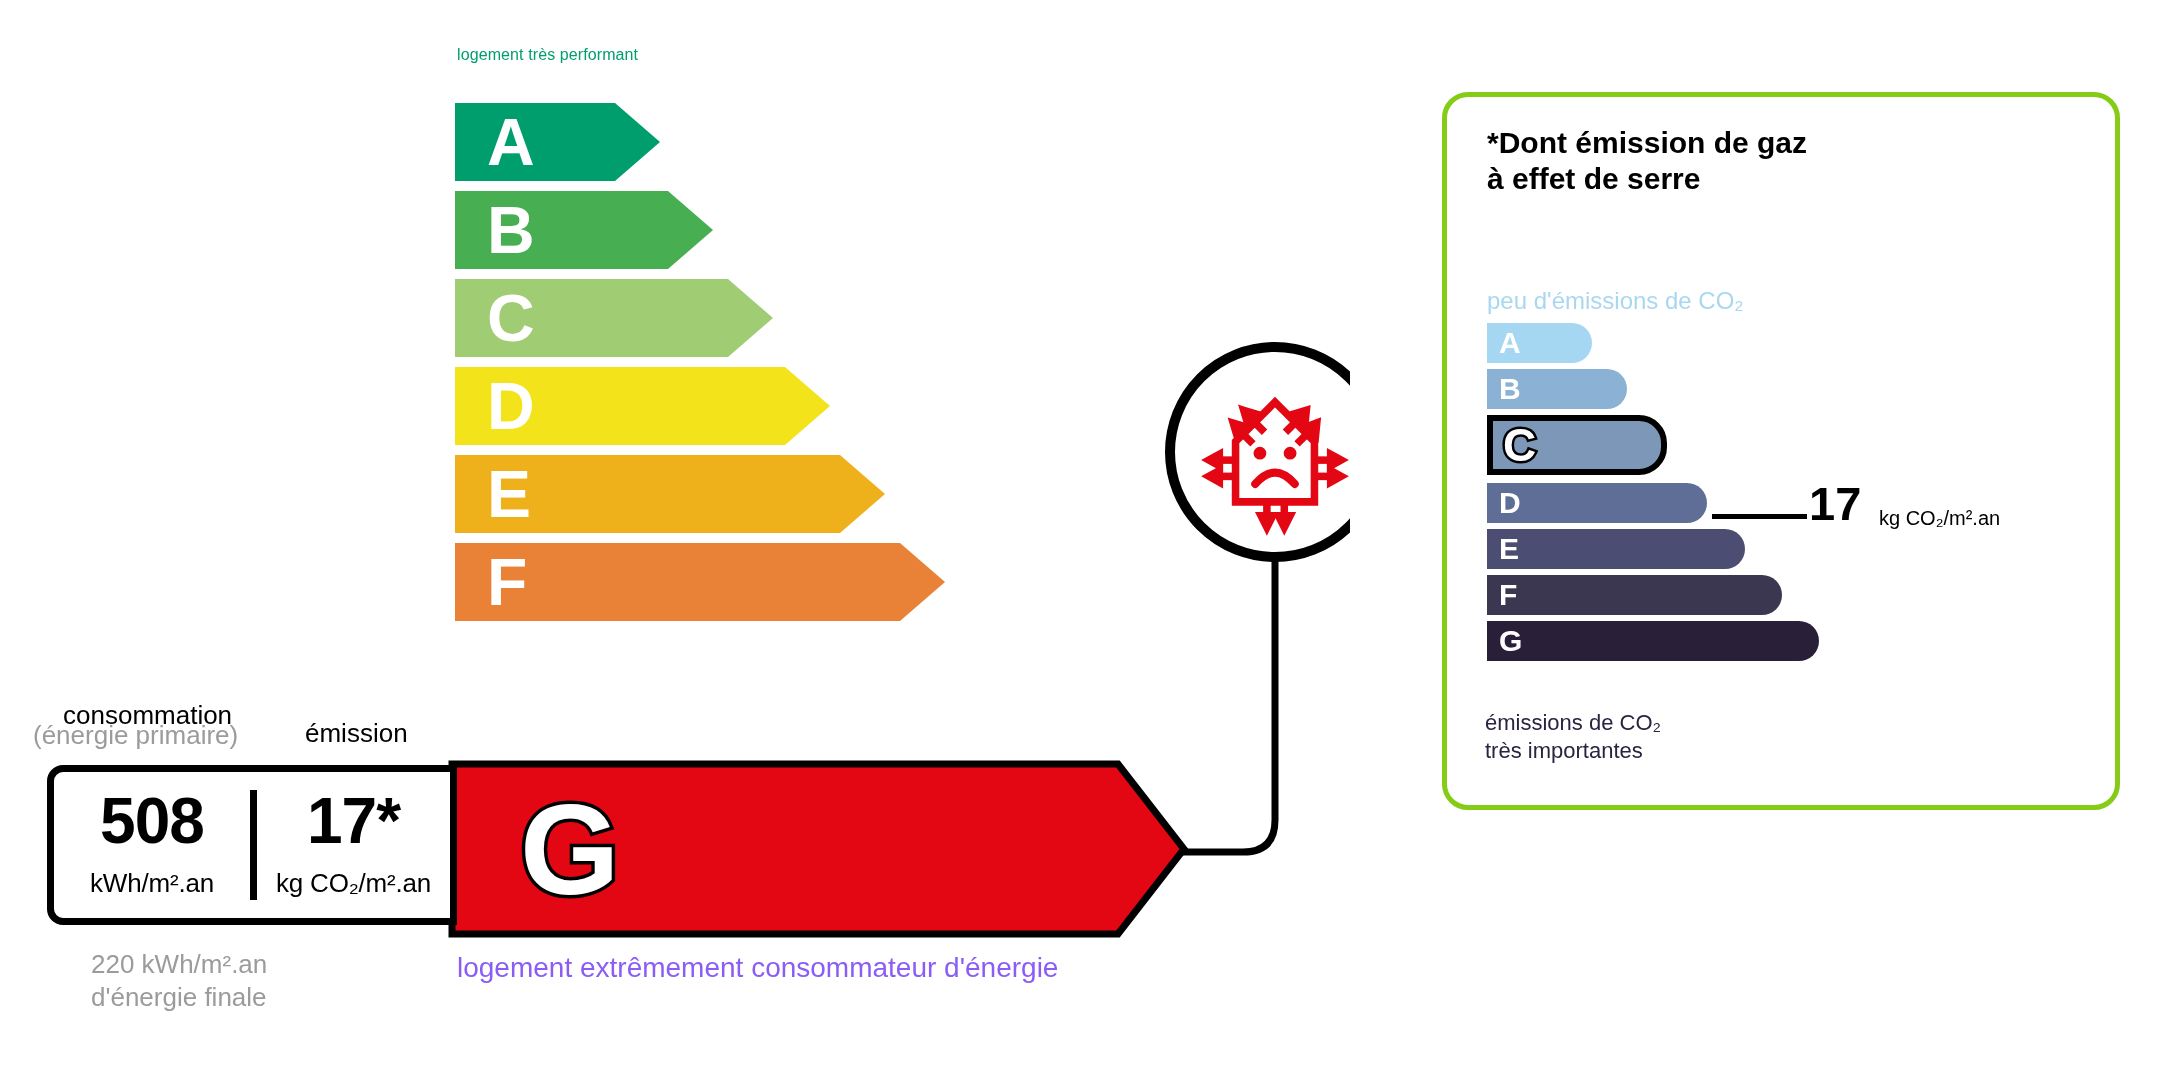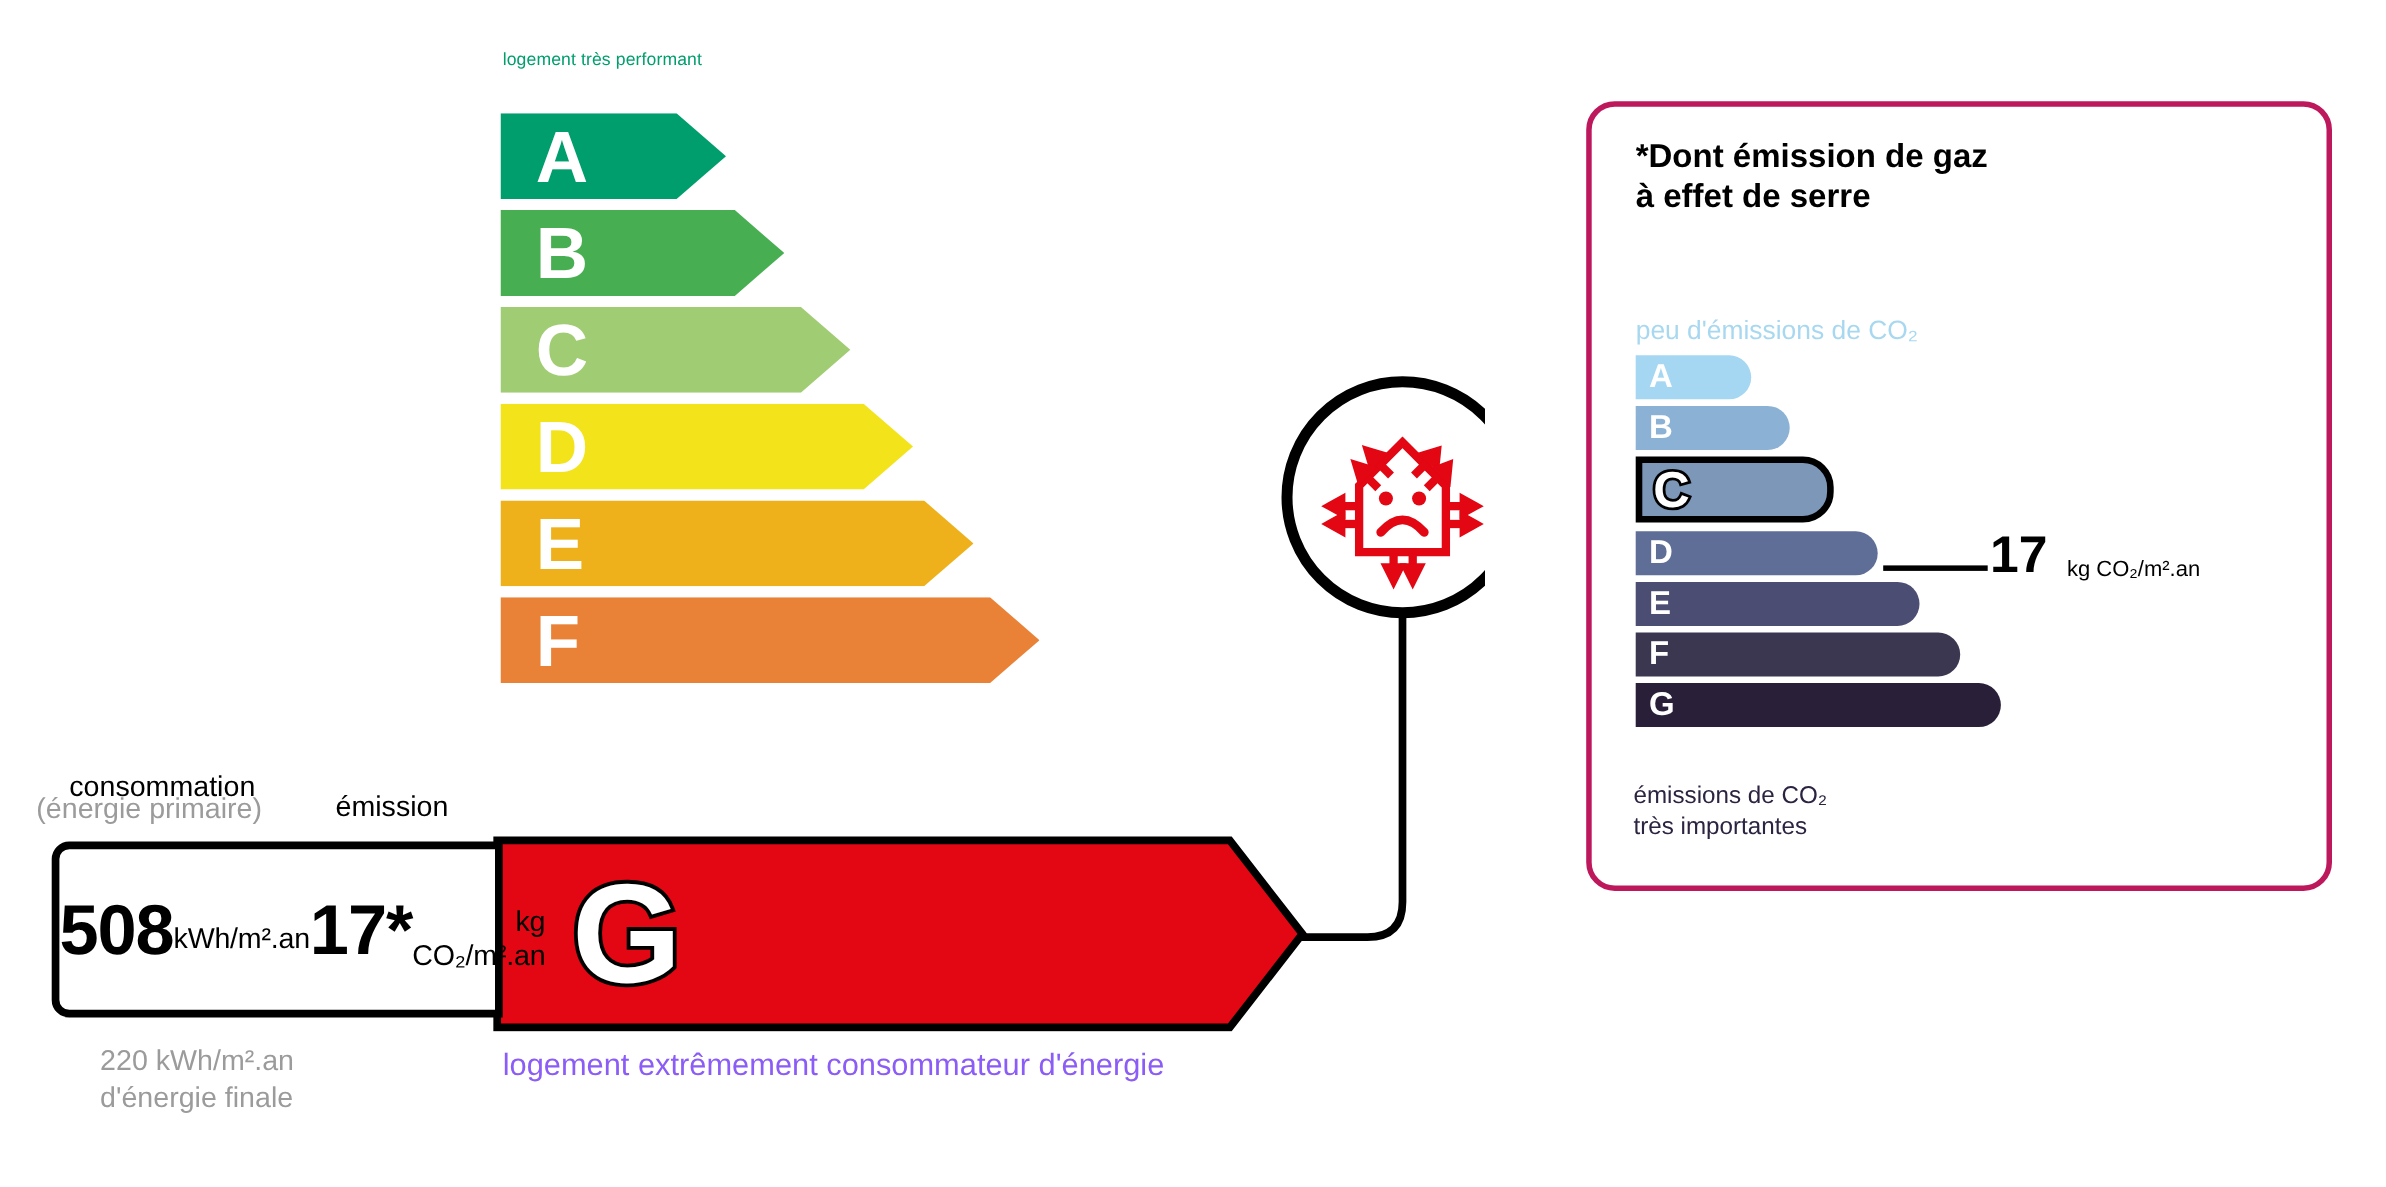--- a/index.html
+++ b/index.html
@@ -16,21 +16,21 @@
   .band svg{display:block;width:100%;height:100%;}
   .band .letter{position:absolute;left:32px;top:50%;transform:translateY(-50%);
                 font-size:66px;font-weight:bold;color:#fff;line-height:1;}
 
   
   #g-row{position:absolute;left:0px;top:760px;height:180px;width:1250px;}
 
   #value-box{position:absolute;left:47px;top:5px;width:410px;height:160px;
              background:#fff;border:7px solid #000;border-radius:16px 0 0 16px;
              box-sizing:border-box;z-index:3;display:flex;}
-  .vb-cell{flex:1;display:flex;align-items:center;
+  .vb-cell{flex:1;display:flex;flex-direction:column;align-items:center;
            justify-content:center;}
   .vb-cell.left{flex:0 0 196px;}
   .vb-divider{width:7px;background:#000;margin:18px 0;}
   .vb-num{font-size:64px;font-weight:bold;line-height:.95;letter-spacing:-1px;}
   .vb-unit{font-size:26px;margin-top:16px;letter-spacing:-.2px;text-align:right;}
 
   #g-arrow{position:absolute;left:448px;top:0px;width:740px;height:178px;z-index:1;}
   #g-arrow svg{display:block;}
   #g-letter{position:absolute;left:520px;top:50%;transform:translateY(-50%);
             font-size:128px;font-weight:bold;color:#fff;line-height:1;
@@ -44,21 +44,21 @@
   #footnote{position:absolute;left:63px;top:948px;font-size:26px;color:#9b9b9b;
             line-height:1.25;margin-left:28px;}
   #red-caption{position:absolute;left:457px;top:952px;font-size:28px;color:#8b5cf6;
                white-space:nowrap;}
 
   
   #connector{position:absolute;left:1090px;top:340px;width:260px;height:540px;}
 
   
   #co2-panel{position:absolute;left:1442px;top:92px;width:678px;height:718px;
-             border:5px solid #be185d;border-radius:26px;background:#fff;
+             border:5px solid #84cc16;border-radius:26px;background:#fff;
              box-sizing:border-box;}
   #co2-title{position:absolute;left:40px;top:28px;font-size:30px;font-weight:bold;
              line-height:1.2;}
   #co2-top-cap{position:absolute;left:40px;top:190px;font-size:24px;color:#A8D8F0;
                white-space:nowrap;}
   .co2-bar{position:absolute;left:40px;height:40px;border-radius:0 22px 22px 0;}
   .co2-bar .cl{position:absolute;left:12px;top:50%;transform:translateY(-50%);
                font-size:30px;font-weight:bold;color:#fff;line-height:1;}
   .co2-bar.hl{border:6px solid #000;border-radius:0 28px 28px 0;height:60px;
               box-sizing:border-box;}

